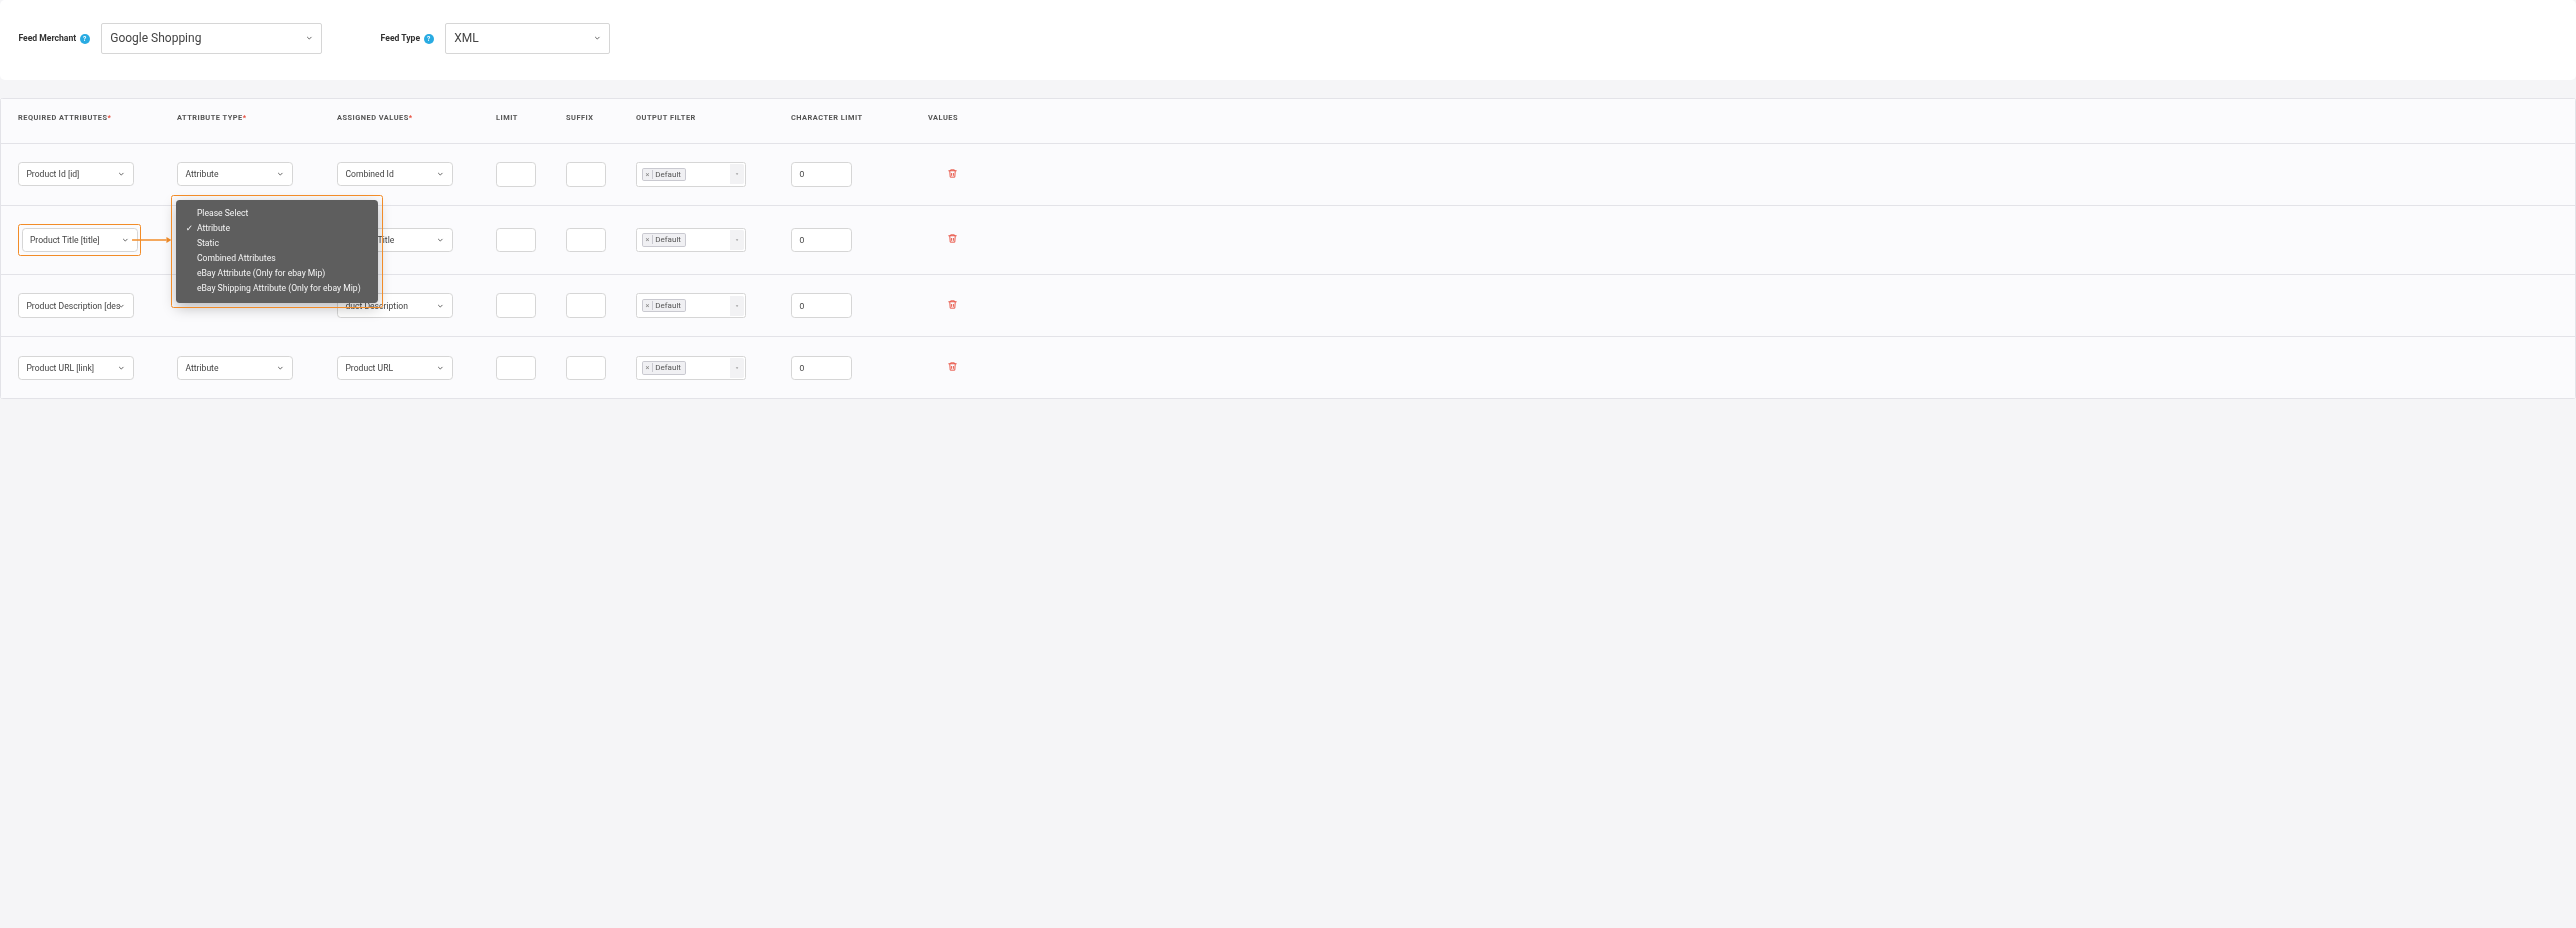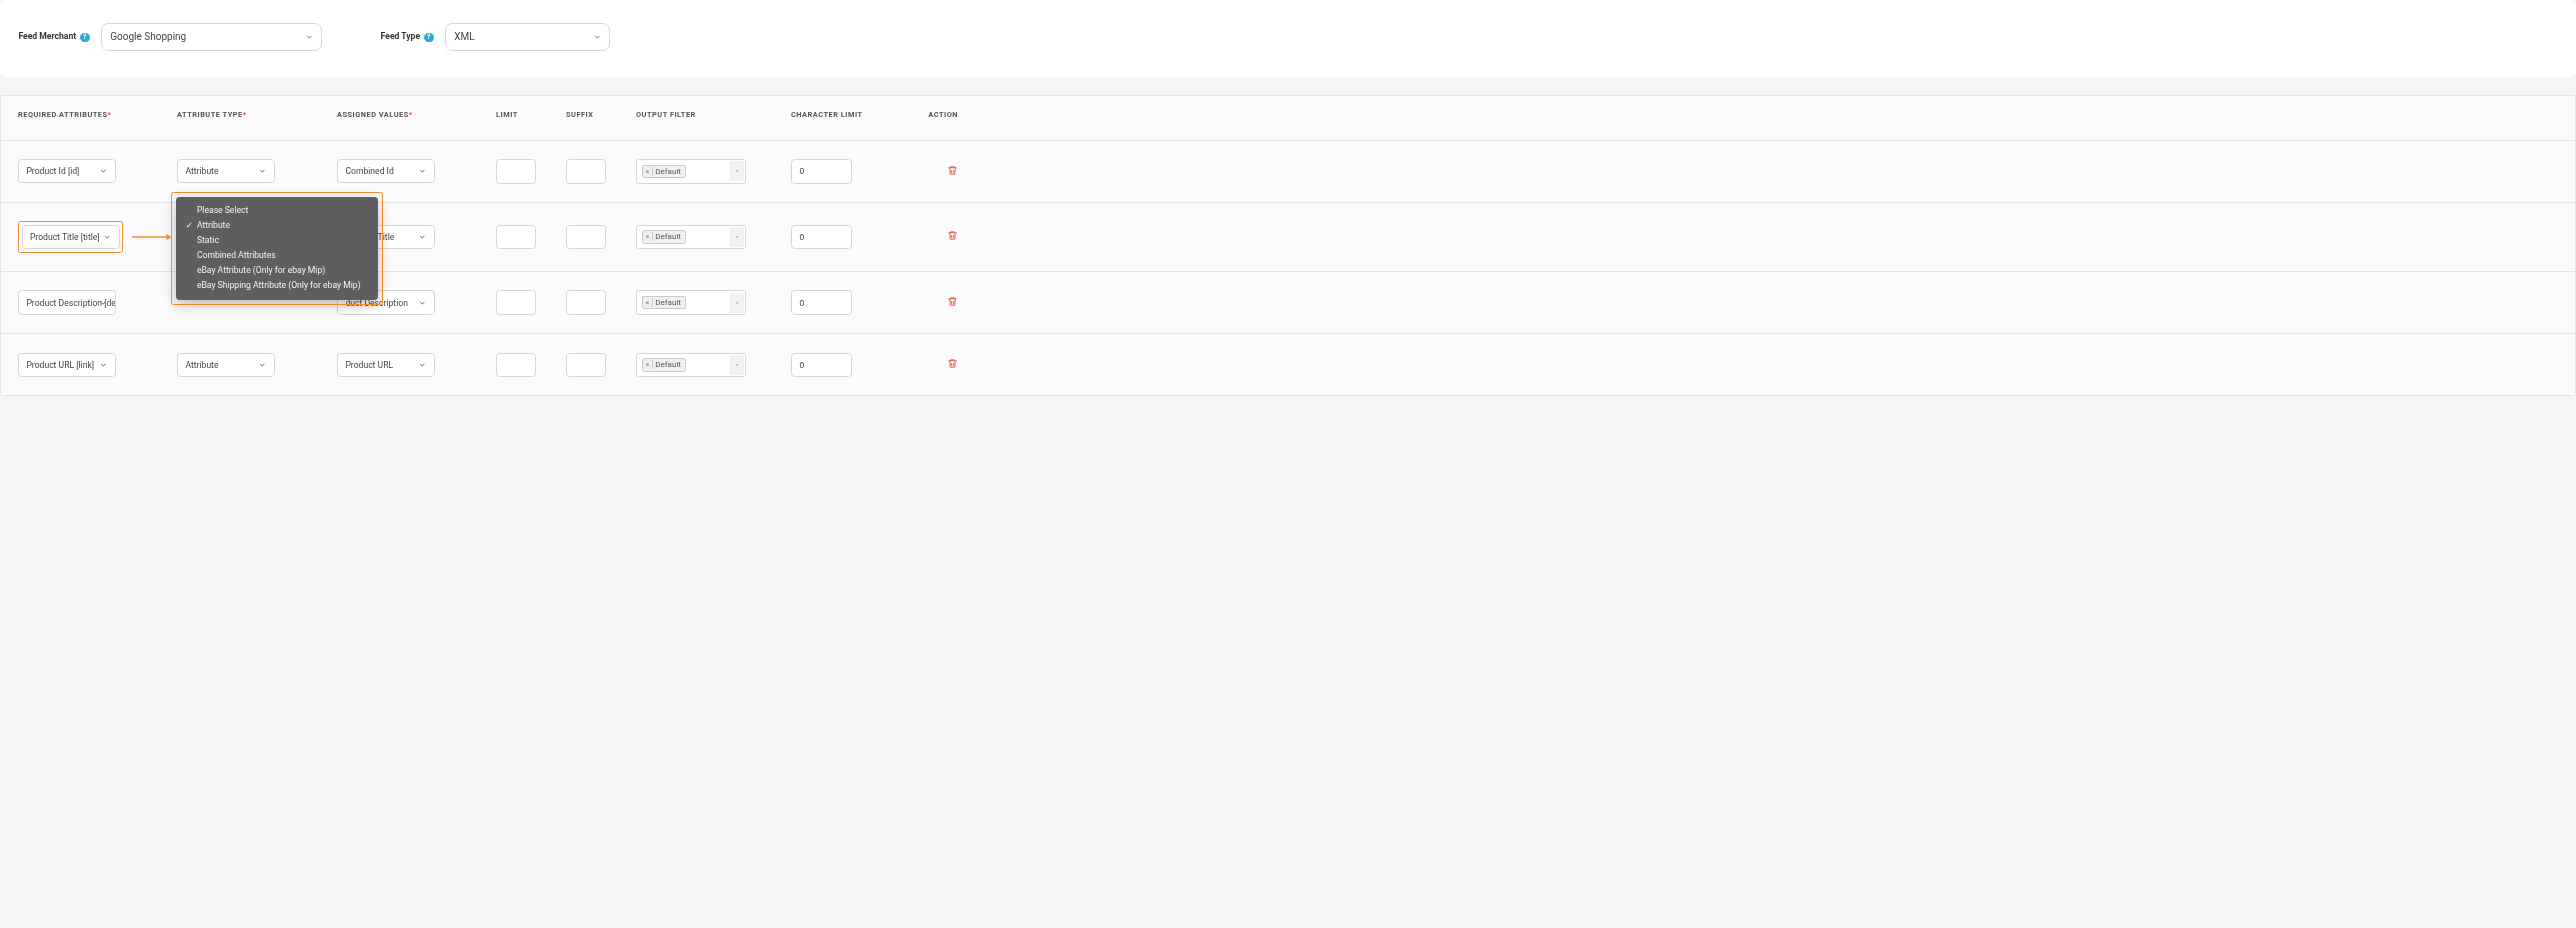--- a/index.html
+++ b/index.html
@@ -29,26 +29,26 @@
   background: #29abe2;
   color: #fff;
   font-size: 6.7px;
   font-weight: 700;
   margin-left: 3.7px;
 }
 .select {
   position: relative;
   background: #fff;
   border: 0.6px solid #d6d6d6;
-  border-radius: 7px;
+  border-radius: 2px;
   padding: 7.4px 24.5px 7.4px 8.6px;
   min-width: 110px;
   cursor: pointer;
   color: #444;
-  font-size: 10px;
+  font-size: 12px;
 }
 .select.wide { min-width: 221px; }
 .select.mid { min-width: 165px; }
 .chevron {
   position: absolute;
   right: 7.4px;
   top: 50%;
   transform: translateY(-50%);
 }
 .chevron svg { display: block; }
@@ -84,21 +84,21 @@
   padding-top: 18.4px;
   padding-bottom: 18.4px;
   position: relative;
 }
 .cell-select {
   position: relative;
   background: #fff;
   border: 0.6px solid #d6d6d6;
   border-radius: 3.7px;
   padding: 6.1px 22px 6.1px 7.4px;
-  width: 98px;
+  width: 116px;
   cursor: pointer;
   color: #444;
   font-size: 8.6px;
   overflow: hidden;
   white-space: nowrap;
 }
 .text-input {
   background: #fff;
   border: 0.6px solid #d6d6d6;
   border-radius: 3.7px;
@@ -243,21 +243,21 @@
 
 <div class="table-wrap">
   <div class="thead">
     <div class="th"><span>REQUIRED ATTRIBUTES</span><span class="req">*</span></div>
     <div class="th"><span>ATTRIBUTE TYPE</span><span class="req">*</span></div>
     <div class="th"><span>ASSIGNED VALUES</span><span class="req">*</span></div>
     <div class="th">LIMIT</div>
     <div class="th">SUFFIX</div>
     <div class="th">OUTPUT FILTER</div>
     <div class="th">CHARACTER LIMIT</div>
-    <div class="th th-action">ACTION</div>
+    <div class="th th-action">VALUES</div>
   </div>
 
   <div class="trow">
     <div>
       <div class="cell-select">
         <span>Product Id [id]</span>
         <span class="chevron">
             <svg width="8.6" height="8.6" viewBox="0 0 24 24" fill="none" stroke="#555" stroke-width="2.5">
               <path d="M6 9l6 6 6-6"></path>
             </svg>

